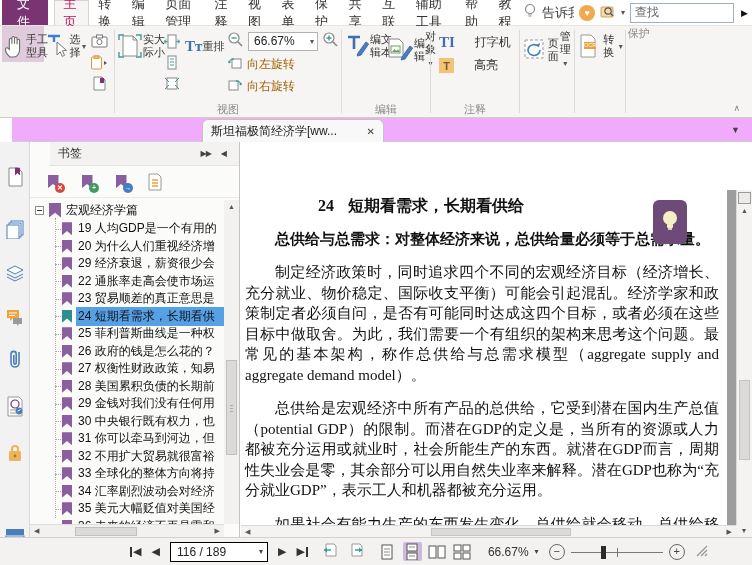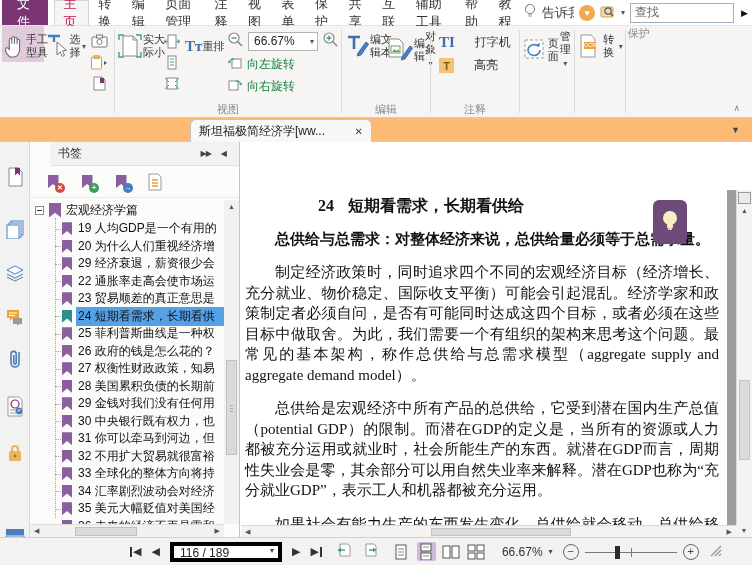--- a/index.html
+++ b/index.html
@@ -33,38 +33,38 @@
   .bigbtn .ic { height:32px; display:flex; align-items:center; justify-content:center; }
   .bigbtn .bl { font-size:11px; line-height:13px; text-align:center; color:#333; }
   .bigbtn.selected { background:#e0cbdd; }
   .minicol { display:flex; flex-direction:column; gap:5px; padding-top:7px; width:26px; align-items:center; }
   .minibtn { width:20px; height:16px; display:flex; align-items:center; justify-content:center; }
   .zoomcluster { display:flex; flex-direction:column; padding-top:5px; gap:4px; }
   .zoomrow { display:flex; align-items:center; gap:4px; }
   .combo { width:70px; height:19px; background:#fff; border:1px solid #b5b2af; display:flex;
            align-items:center; font-size:12px; padding-left:5px; color:#222; }
   .combo .dd { margin-left:auto; font-size:8px; color:#555; padding-right:3px; }
-  .rot-label { font-size:12px; color:#15803d; }
+  .rot-label { font-size:12px; color:#a16207; }
   .dd-small { font-size:8px; color:#555; }
   .chevron-collapse { position:absolute; right:12px; bottom:4px; color:#8a8a8a; font-size:9px; }
   .tt-glyph { font-family:"Liberation Serif", serif; font-weight:bold; color:#3f6fae; font-size:15px; }
   .hl-swatch { width:15px; height:15px; background:#f2c379; color:#7a5a20; font-weight:bold;
                font-size:11px; display:flex; align-items:center; justify-content:center; }
   .comcol { display:flex; flex-direction:column; gap:6px; padding:8px 6px 0 6px; }
   .comrow { display:flex; align-items:center; gap:20px; font-size:12px; color:#333; }
 
   
   .tooltip { position:absolute; left:8px; top:96px; width:178px; height:50px; background:#fff;
              border:1px solid #a9a9a9; box-shadow:2px 2px 4px rgba(0,0,0,.25); z-index:60;
              padding:5px 9px; }
   .tooltip .tt-title { font-weight:bold; font-size:12px; color:#111; }
   .tooltip .tt-desc { margin-top:6px; font-size:12px; color:#333; white-space:nowrap; }
 
   
-  .doctabs { position:absolute; top:118px; left:0; right:0; height:24px; background:#fdba74;
+  .doctabs { position:absolute; top:118px; left:12px; right:0; height:24px; background:#f0abfc;
              border-bottom:1px solid #cfcccb; }
   .doctab { position:absolute; left:190px; top:1px; height:23px; width:182px; background:#f9f8f8;
             border:1px solid #c5c2c1; border-bottom:none; border-radius:6px 6px 0 0;
             display:flex; align-items:center; padding:0 8px; gap:8px; }
   .doctab .ttl { flex:1; white-space:nowrap; overflow:hidden; font-size:12px; color:#222; }
   .doctab .x { font-size:10px; color:#444; }
   .tablist-dd { position:absolute; right:12px; top:7px; font-size:9px; color:#444; }
 
   
   .main { position:absolute; top:142px; left:0; right:0; bottom:28px; }
@@ -135,22 +135,22 @@
                 border:1px solid #c6c4c2; }
   .corner { position:absolute; right:0; bottom:0; width:16px; height:12px; background:#f4f3f2;
             text-align:center; font-size:7px; color:#555; line-height:12px; }
 
   
   .statusbar { position:absolute; left:0; right:0; bottom:0; height:28px; background:#f3f2f1;
                border-top:1px solid #d4d1d0; display:flex; align-items:center; }
   .sb-nav { display:flex; align-items:center; gap:10px; margin-left:130px; }
   .navglyph { font-size:11px; color:#333; display:flex; align-items:center; gap:1px; }
   .navbar-i { display:inline-block; width:2px; height:10px; background:#333; }
-  .page-combo { width:112px; height:20px; background:#fff; border:4px solid #000000; display:flex;
-                font-size:12px; padding-left:6px; color:#222; }
+  .page-combo { width:98px; height:20px; background:#fff; border:1px solid #000000; display:flex;
+                align-items:center; font-size:12px; padding-left:6px; color:#222; }
   .page-combo .dd { margin-left:auto; font-size:8px; color:#444; padding-right:4px; }
   .viewicons { display:flex; align-items:center; gap:6px; margin-left:14px; }
   .vmi { width:19px; height:19px; display:flex; align-items:center; justify-content:center; border-radius:2px; }
   .vmi.active { background:#cdb9da; }
   .sb-zoomtext { margin-left:16px; font-size:12px; color:#333; }
   .sb-dd { font-size:8px; color:#444; margin-left:6px; }
   .zoombtn { width:16px; height:16px; border:1px solid #666; border-radius:50%; color:#444;
              display:flex; align-items:center; justify-content:center; font-size:11px; line-height:1; }
   .sliderwrap { position:relative; width:92px; height:16px; margin:0 6px; }
   .slidertrack { position:absolute; left:0; right:0; top:8px; height:1.5px; background:#777; }

